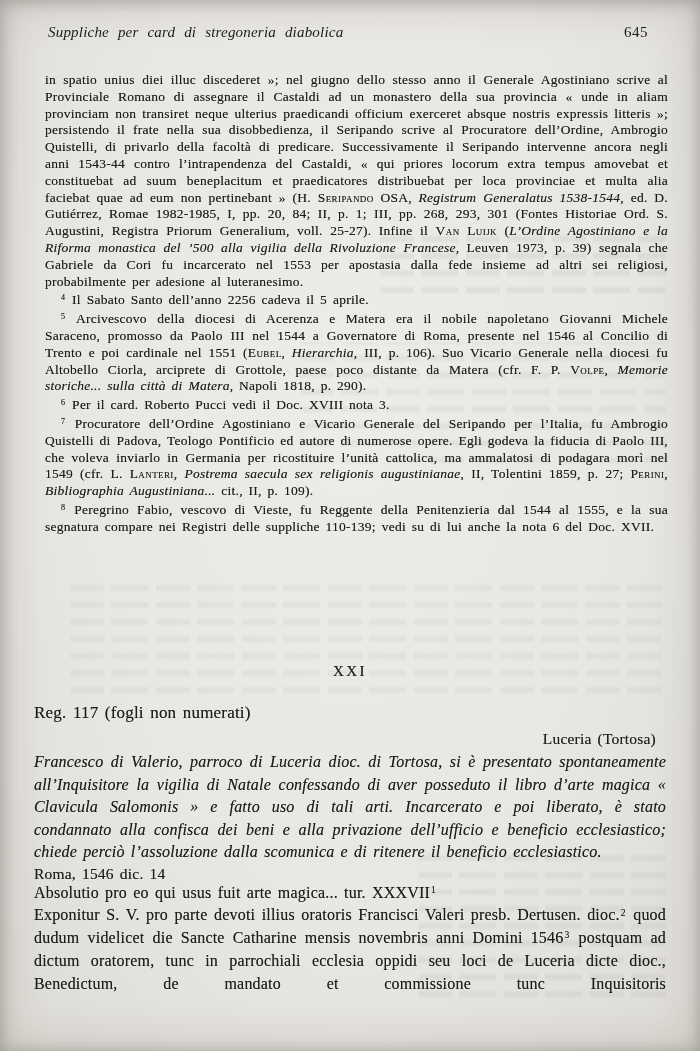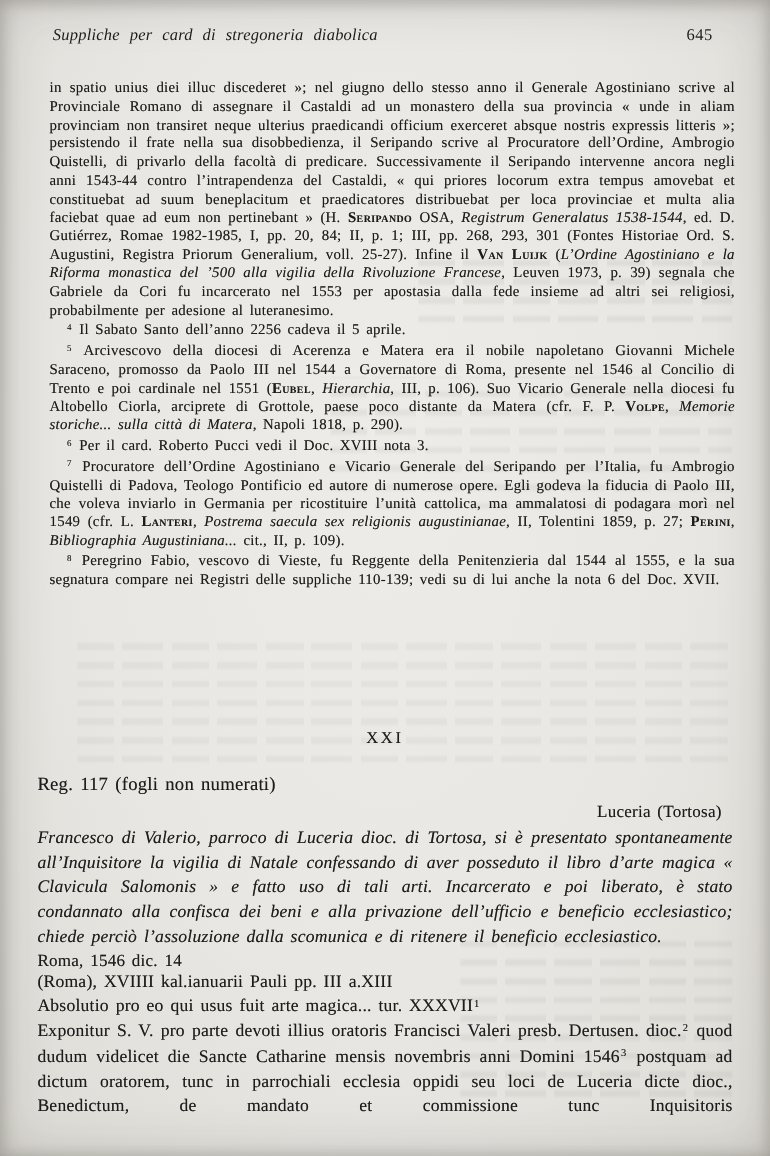--- a/index.html
+++ b/index.html
@@ -56,21 +56,21 @@
   .entry-register{margin-top:20px;font-size:17px;line-height:20px;}
   .entry-place{margin-top:6px;text-align:right;padding-right:10px;font-size:15.5px;line-height:20px;}
   .entry-summary{
     margin:2px 0 0 0;font-style:italic;line-height:22.5px;text-align:justify;
     word-spacing:2px;
   }
   .entry-date{margin-top:2px;padding-right:26px;font-size:15.5px;line-height:16px;}
   .latin{margin:0;line-height:22.8px;}
   .latin.body-text{text-align:justify;text-align-last:justify;}
   .i{font-style:italic;}
-  .sc{font-variant:small-caps;letter-spacing:.4px;font-weight:bold;}
+  .sc{font-variant:small-caps;letter-spacing:.4px;}
   sup{font-size:.6em;line-height:0;vertical-align:.5em;margin:0 1px 0 1px;}
 </style>
 </head>
 <body>
 
 <div class="page">
 
   <div class="bleed b1"></div>
   <div class="bleed b2"></div>
   <div class="bleed b3"></div>
@@ -89,18 +89,17 @@
     <p class="fn"><sup>7</sup><span> Procuratore dell’Ordine Agostiniano e Vicario Generale del Seripando per l’Italia, fu Ambrogio Quistelli di Padova, Teologo Pontificio ed autore di numerose opere. Egli godeva la fiducia di Paolo III, che voleva inviarlo in Germania per ricostituire l’unità cattolica, ma ammalatosi di podagara morì nel 1549 (cfr. L. </span><span class="sc">Lanteri</span><span>, </span><span class="i">Postrema saecula sex religionis augustinianae</span><span>, II, Tolentini 1859, p. 27; </span><span class="sc">Perini</span><span>, </span><span class="i">Bibliographia Augustiniana...</span><span> cit., II, p. 109).</span></p>
     <p class="fn"><sup>8</sup><span> Peregrino Fabio, vescovo di Vieste, fu Reggente della Penitenzieria dal 1544 al 1555, e la sua segnatura compare nei Registri delle suppliche 110-139; vedi su di lui anche la nota 6 del Doc. XVII.</span></p>
   </section>
 
   <section class="entry">
     <div class="entry-number">XXI</div>
     <div class="entry-register">Reg. 117 (fogli non numerati)</div>
     <div class="entry-place">Luceria (Tortosa)</div>
     <p class="entry-summary">Francesco di Valerio, parroco di Luceria dioc. di Tortosa, si è presentato spontaneamente all’Inquisitore la vigilia di Natale confessando di aver posseduto il libro d’arte magica « Clavicula Salomonis » e fatto uso di tali arti. Incarcerato e poi liberato, è stato condannato alla confisca dei beni e alla privazione dell’ufficio e beneficio ecclesiastico; chiede perciò l’assoluzione dalla scomunica e di ritenere il beneficio ecclesiastico.</p>
     <div class="entry-date">Roma, 1546 dic. 14</div>
-    <p class="latin">(Roma), XVIIII kal.ianuarii Pauli pp. III a.XIII</p>
     <p class="latin"><span>Absolutio pro eo qui usus fuit arte magica... tur. XXXVII</span><sup>1</sup></p>
     <p class="latin body-text"><span>Exponitur S. V. pro parte devoti illius oratoris Francisci Valeri presb. Dertusen. dioc.</span><sup>2</sup><span> quod dudum videlicet die Sancte Catharine mensis novembris anni Domini 1546</span><sup>3</sup><span> postquam ad dictum oratorem, tunc in parrochiali ecclesia oppidi seu loci de Luceria dicte dioc., Benedictum, de mandato et commissione tunc Inquisitoris</span></p>
   </section>
 
 </div>
 
 </body></html>

